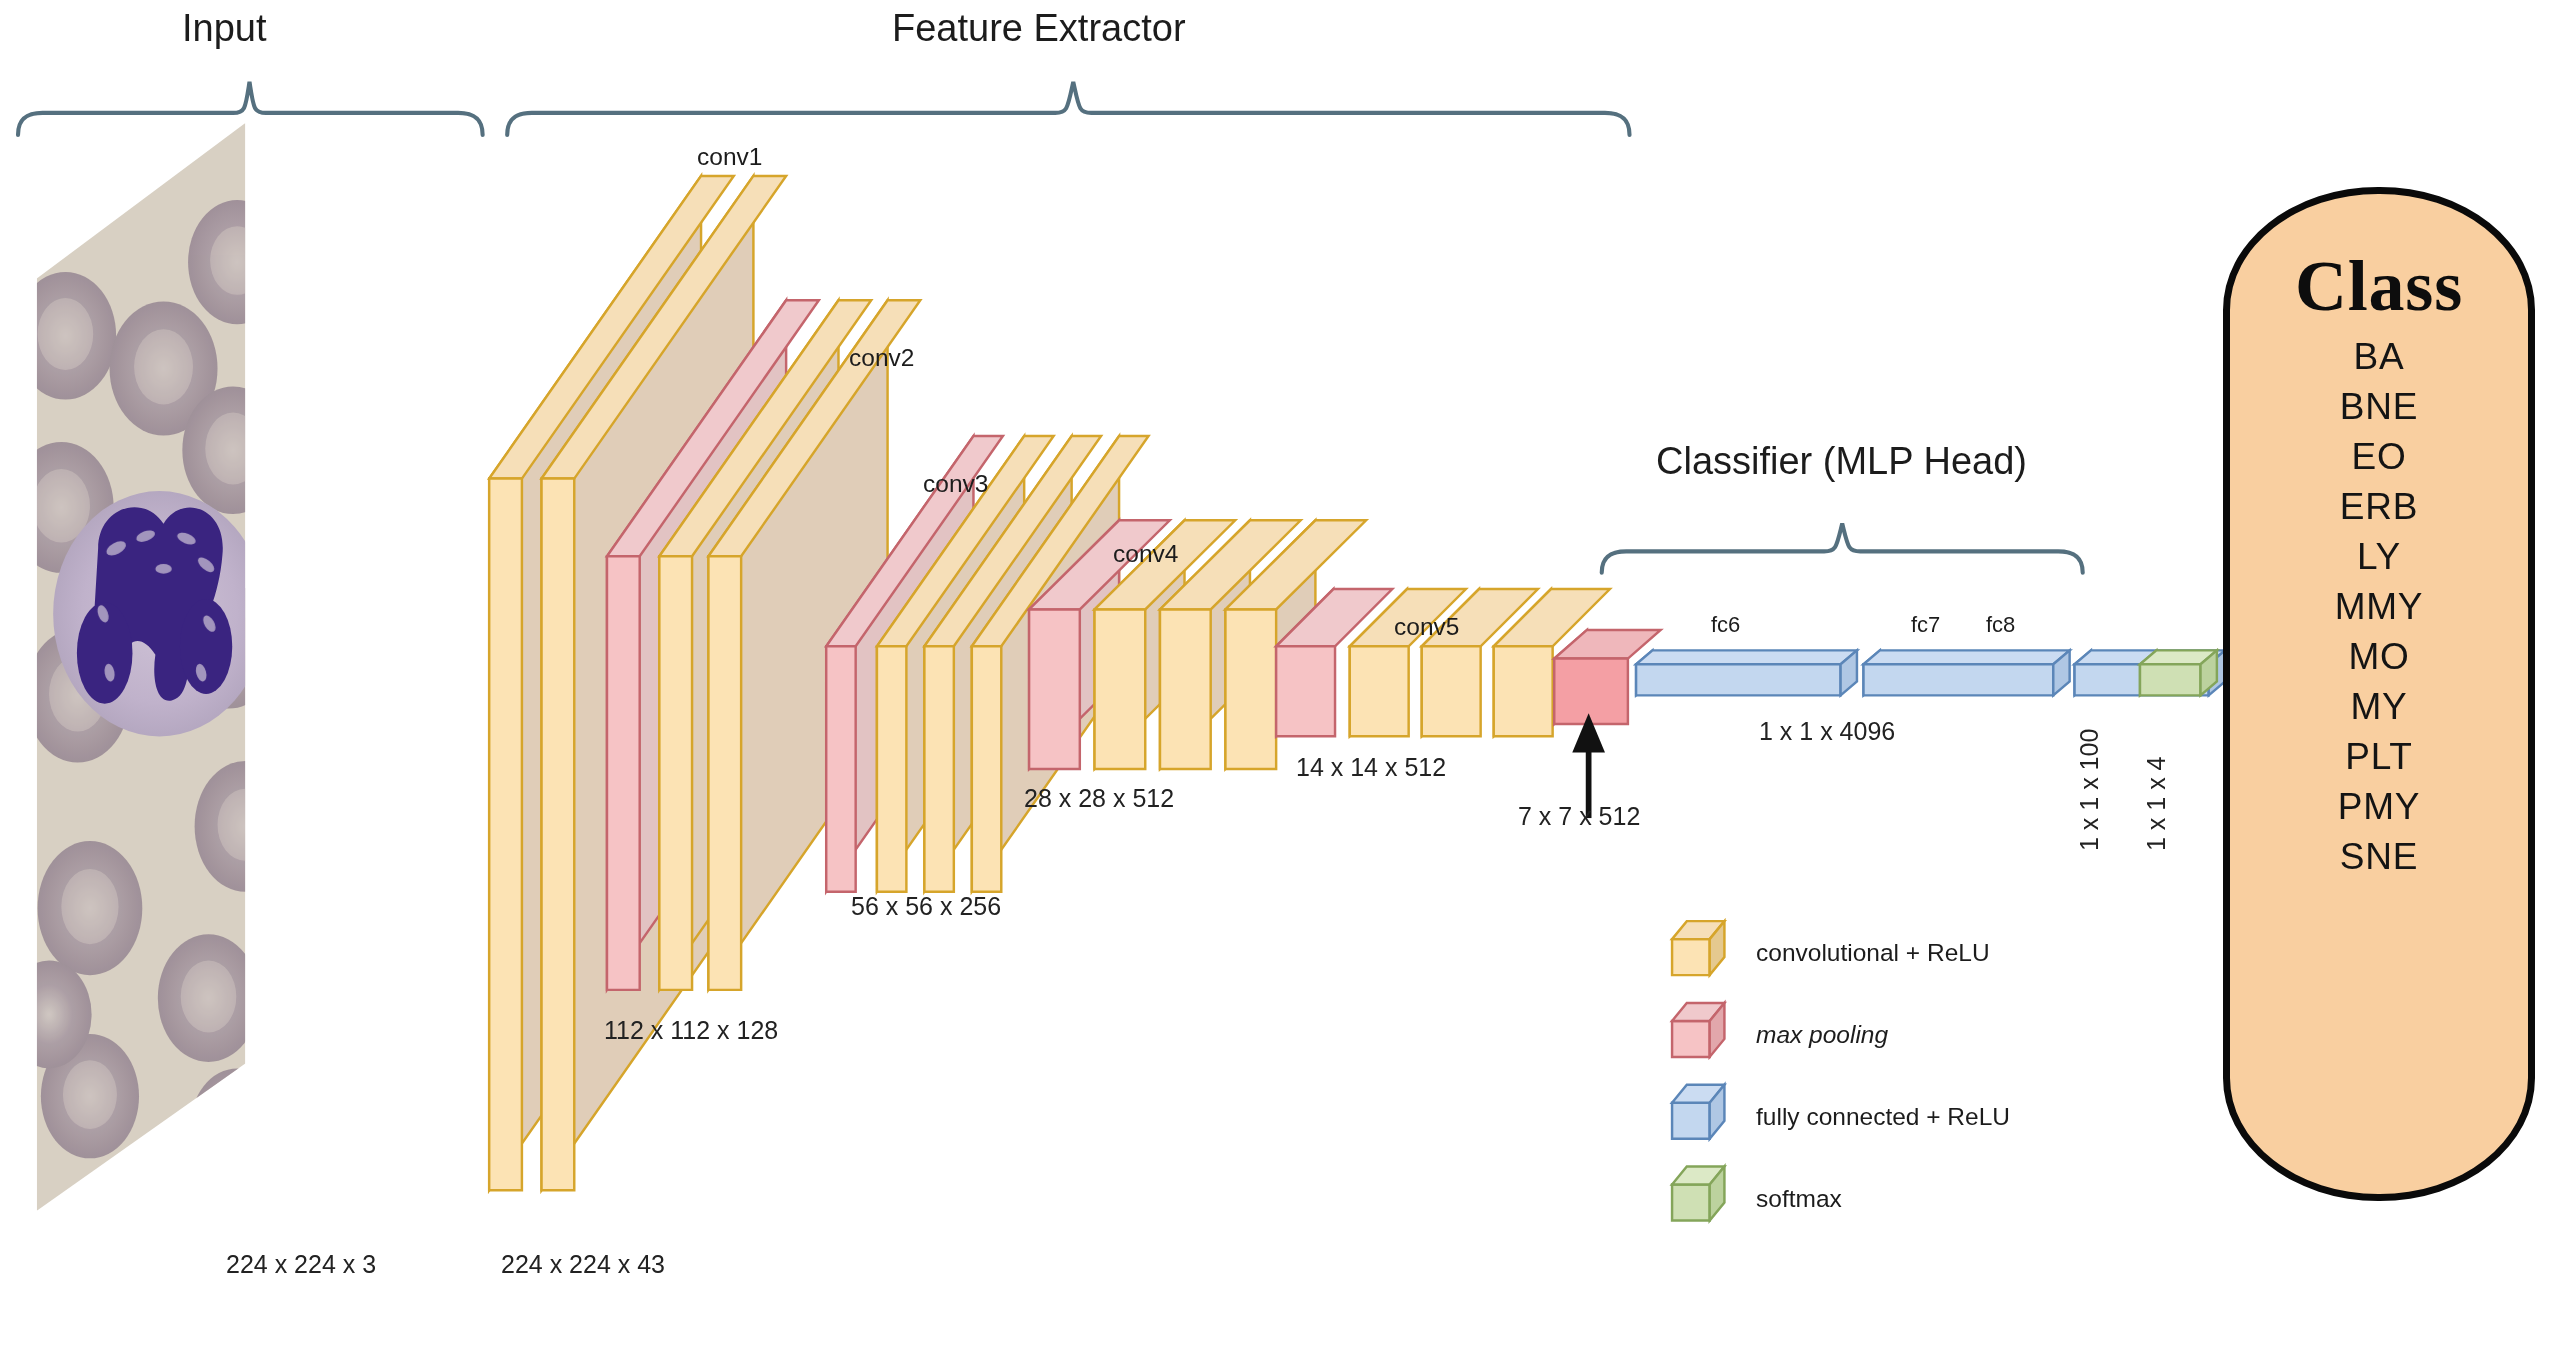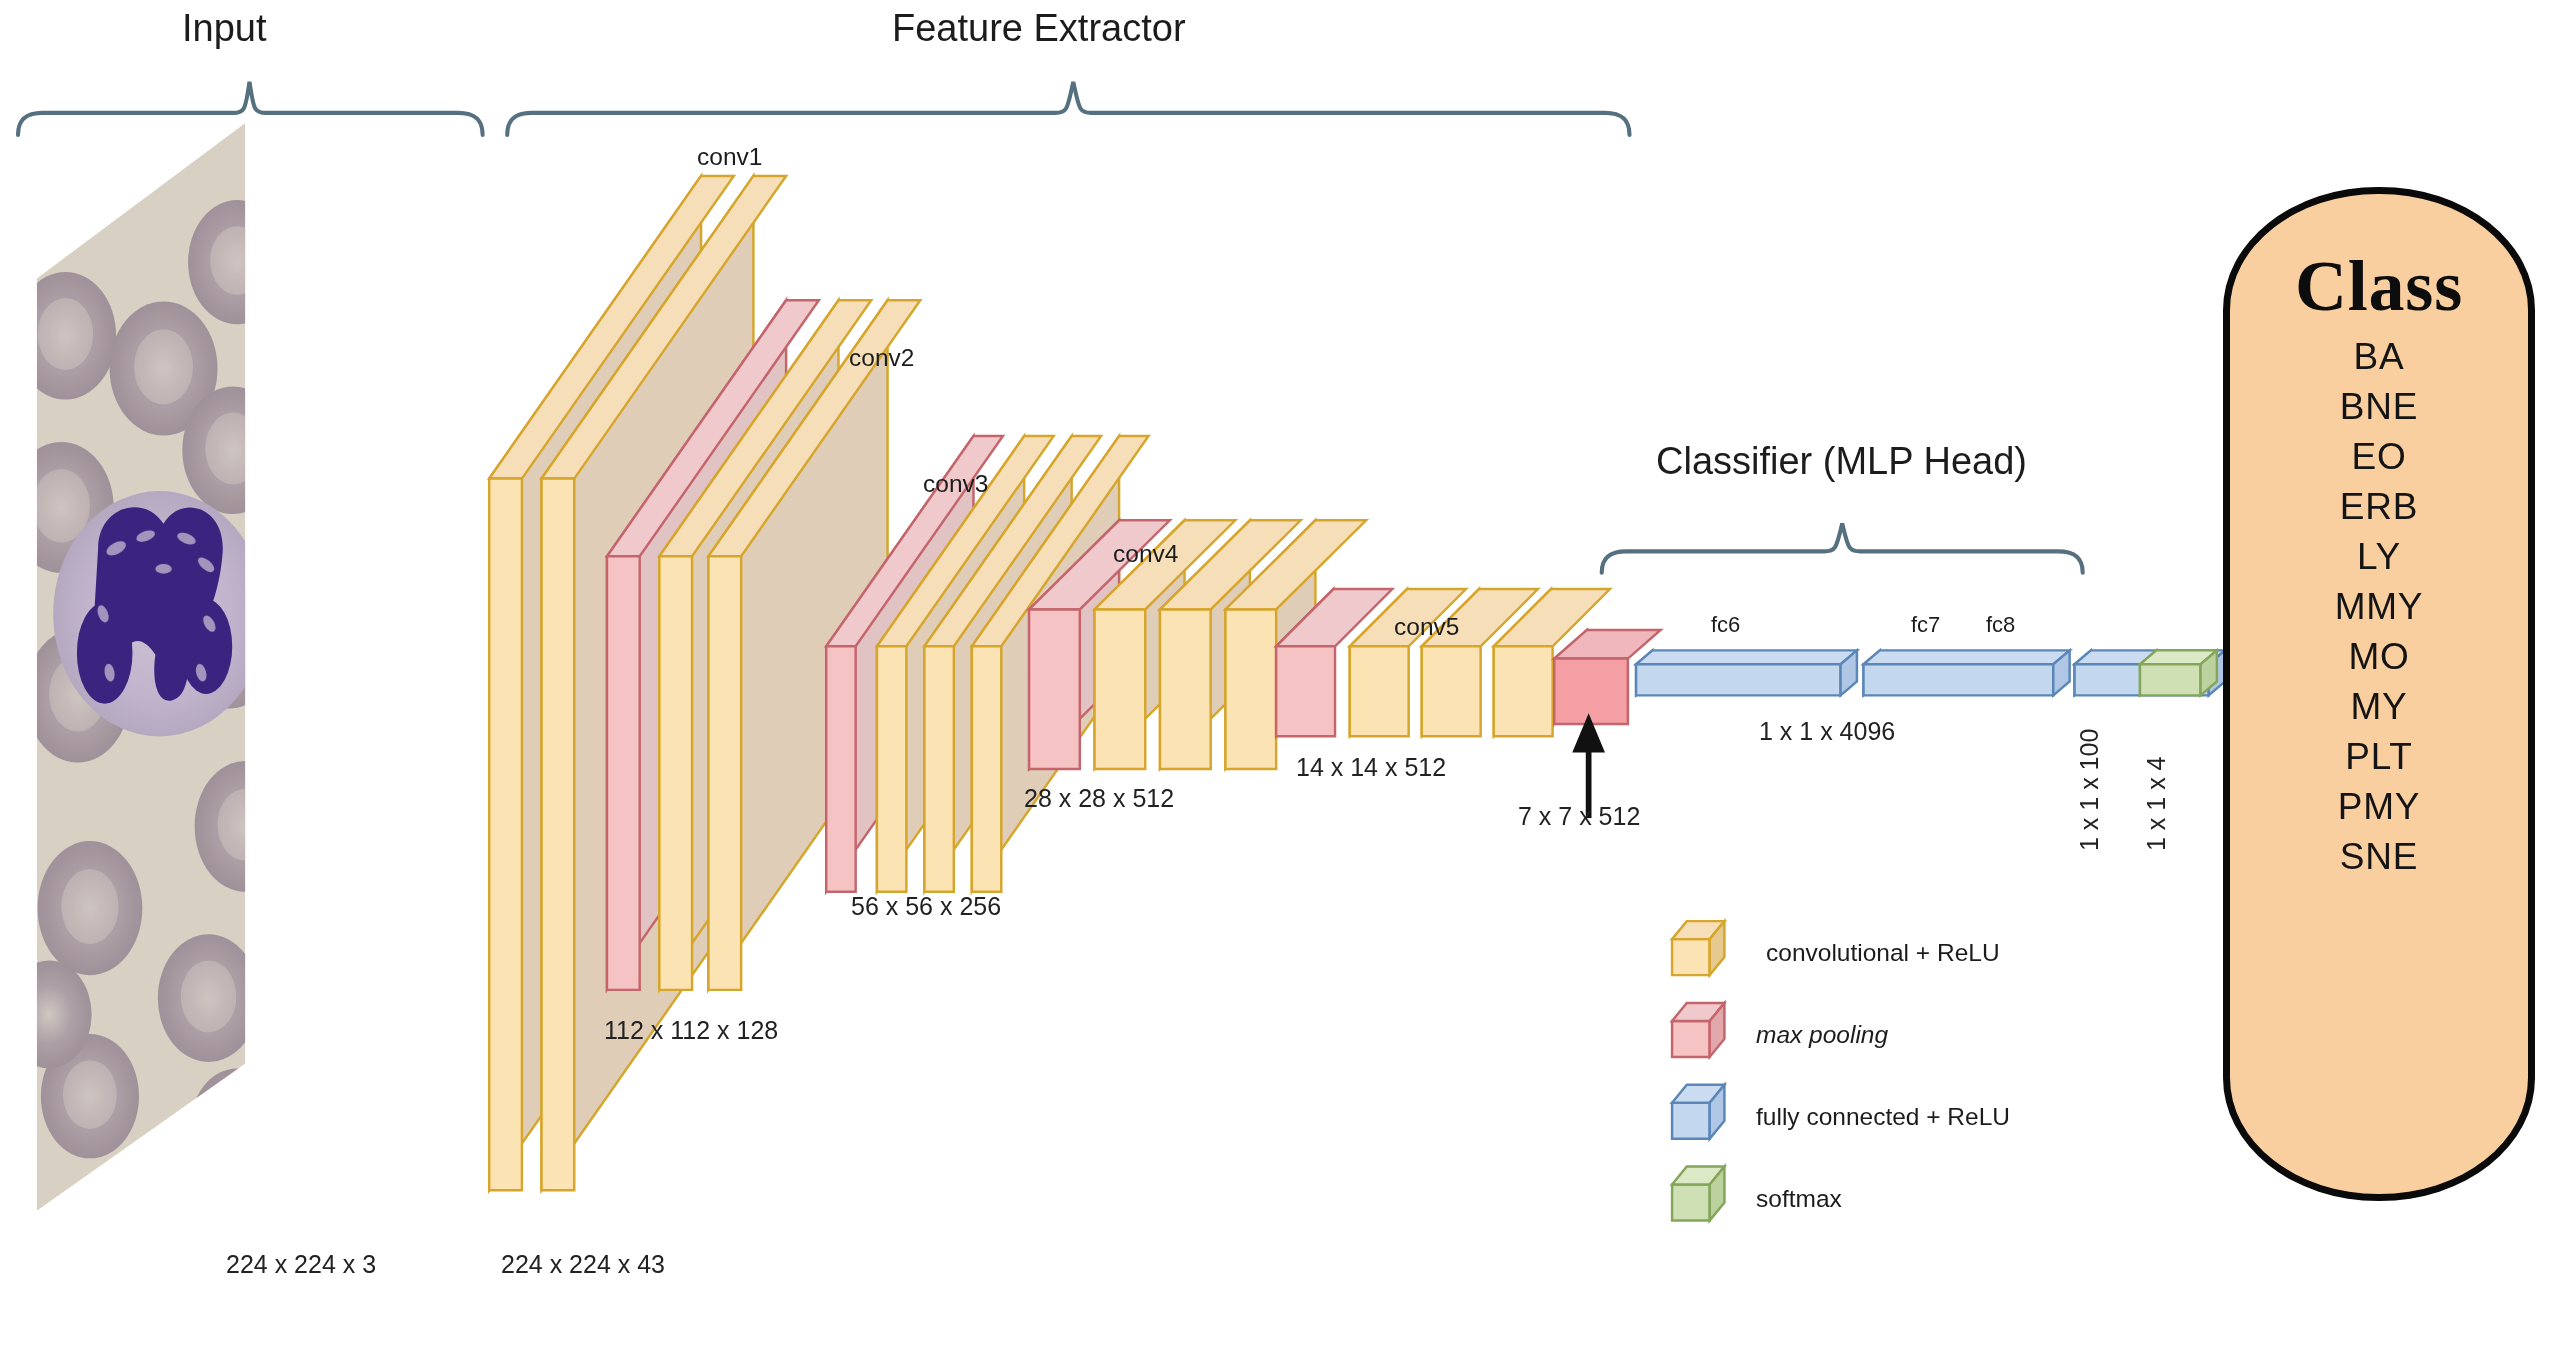--- a/index.html
+++ b/index.html
@@ -269,21 +269,21 @@
 <div class="abs lbl-dim" style="left:501px;top:1250px;">224 x 224 x 43</div>
 <div class="abs lbl-dim" style="left:604px;top:1016px;">112 x 112 x 128</div>
 <div class="abs lbl-dim" style="left:851px;top:892px;">56 x 56 x 256</div>
 <div class="abs lbl-dim" style="left:1024px;top:784px;">28 x 28 x 512</div>
 <div class="abs lbl-dim" style="left:1296px;top:753px;">14 x 14 x 512</div>
 <div class="abs lbl-dim" style="left:1518px;top:802px;">7 x 7 x 512</div>
 <div class="abs lbl-dim" style="left:1759px;top:717px;">1 x 1 x 4096</div>
 <div class="abs lbl-dim rot" style="left:2075px;top:851px;">1 x 1 x 100</div>
 <div class="abs lbl-dim rot" style="left:2142px;top:851px;">1 x 1 x 4</div>
 
-<div class="abs legend-txt" style="left:1756px;top:939px;margin-left:10px;">convolutional + ReLU</div>
+<div class="abs legend-txt" style="left:1756px;top:939px;">convolutional + ReLU</div>
 <div class="abs legend-txt" style="left:1756px;top:1021px;font-style:italic;">max pooling</div>
 <div class="abs legend-txt" style="left:1756px;top:1103px;">fully connected + ReLU</div>
 <div class="abs legend-txt" style="left:1756px;top:1185px;">softmax</div>
 
 <div id="classpanel">
   <div id="classtitle">Class</div>
   <div class="classitem">BA</div>
   <div class="classitem">BNE</div>
   <div class="classitem">EO</div>
   <div class="classitem">ERB</div>

